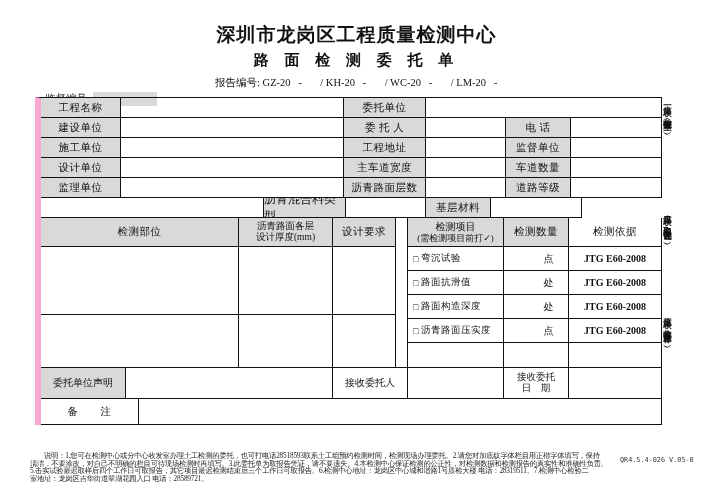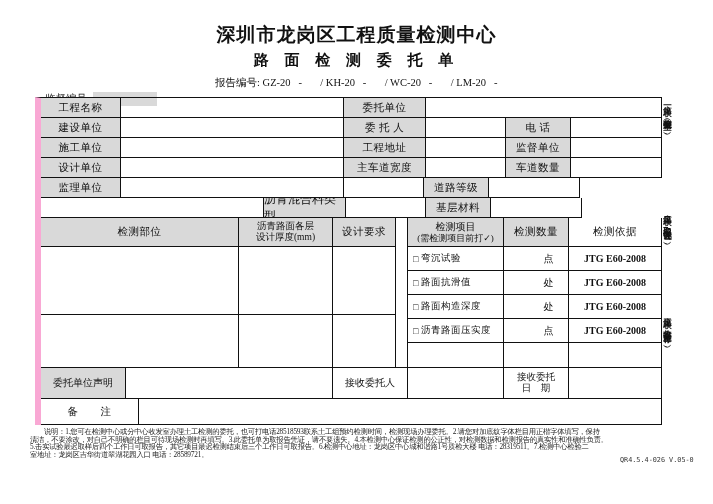--- a/index.html
+++ b/index.html
@@ -31,21 +31,21 @@
   .qty{justify-content:flex-end;padding-right:14px;font-size:10px;}
   .basis{font-weight:bold;font-size:10px;letter-spacing:0;}
 
   .copies{position:absolute;left:660px;width:15px;
     writing-mode:vertical-rl;font-size:8.5px;font-weight:bold;line-height:14px;letter-spacing:1px;}
   .copy1{top:99px;} .copy2{top:208px;} .copy3{top:311px;}
 
   .footer{position:absolute;left:30px;top:428px;width:655px;font-size:7.3px;line-height:7.5px;
     letter-spacing:-0.2px;color:#222;}
   .footer div{white-space:nowrap;overflow:hidden;}
-  .footer .l1{text-indent:14px;}
+  .footer .l1{text-indent:14px;margin-top:24px;}
   .doc-code{position:absolute;left:588px;top:456px;font-size:6.8px;
     font-family:"DejaVu Sans Mono",monospace;color:#333;letter-spacing:0;padding-left:32px;}
 </style>
 </head>
 <body>
 
 <div class="page">
 
   <div class="title">深圳市龙岗区工程质量检测中心</div>
   <div class="subtitle">路 面 检 测 委 托 单</div>
@@ -84,20 +84,21 @@
       <div class="cell g" style="width:80px">设计单位</div>
       <div class="cell" style="width:223px"></div>
       <div class="cell g" style="width:82px">主车道宽度</div>
       <div class="cell" style="width:80px"></div>
       <div class="cell g" style="width:65px">车道数量</div>
       <div class="cell" style="width:91px"></div>
     </div>
     <div class="row h20">
       <div class="cell g" style="width:80px">监理单位</div>
       <div class="cell" style="width:223px"></div>
+      <div class="cell g" style="width:82px">沥青路面层数</div>
       <div class="cell" style="width:80px"></div>
       <div class="cell g" style="width:65px">道路等级</div>
       <div class="cell" style="width:91px"></div>
     </div>
     <div class="row h20">
       <div class="cell" style="width:223px"></div>
       <div class="cell g" style="width:82px;letter-spacing:0;font-size:12px">沥青混合料类型</div>
       <div class="cell" style="width:80px"></div>
       <div class="cell g" style="width:65px">基层材料</div>
       <div class="cell" style="width:91px"></div>

